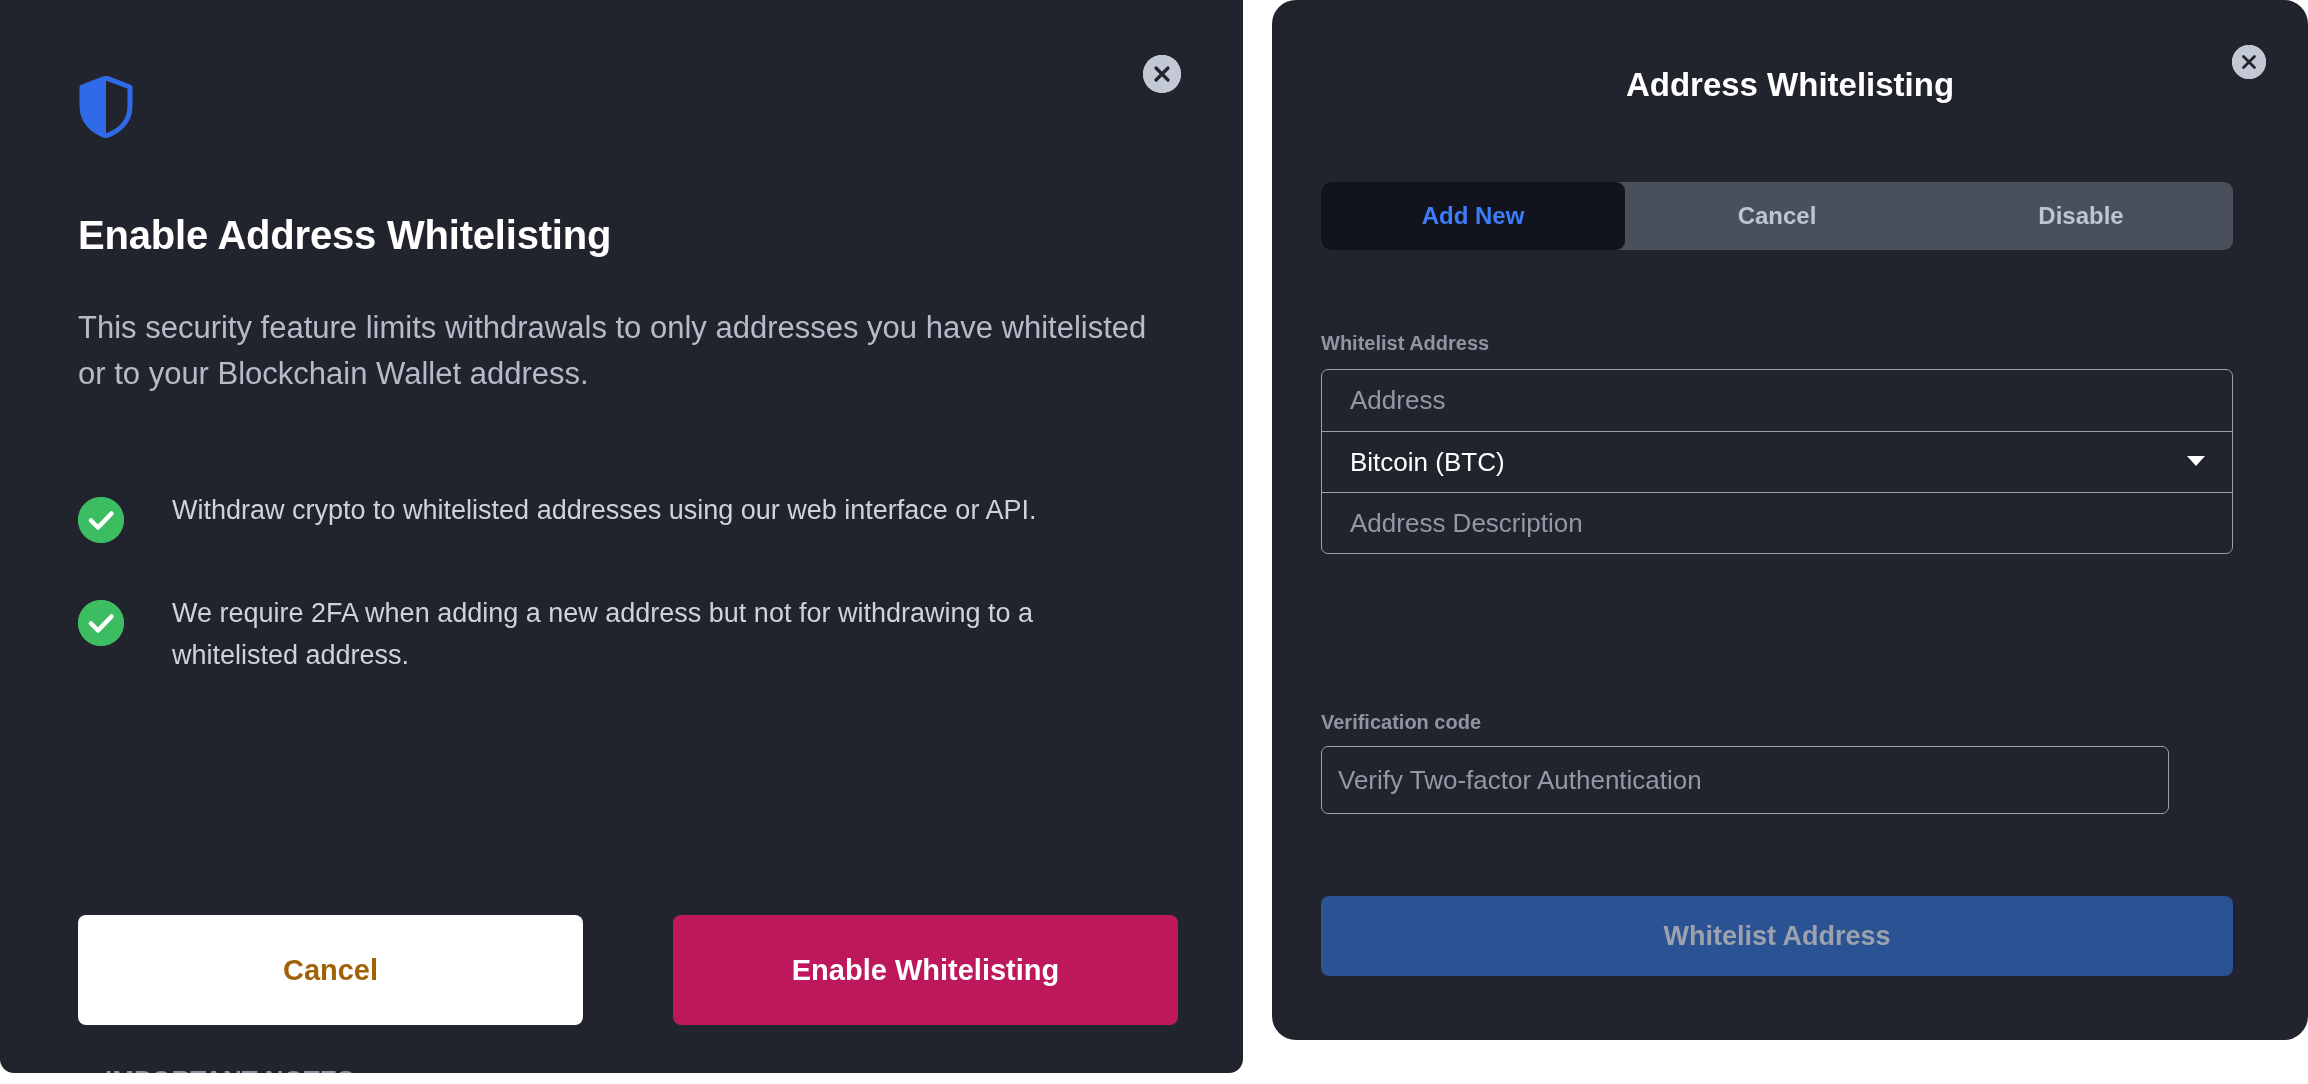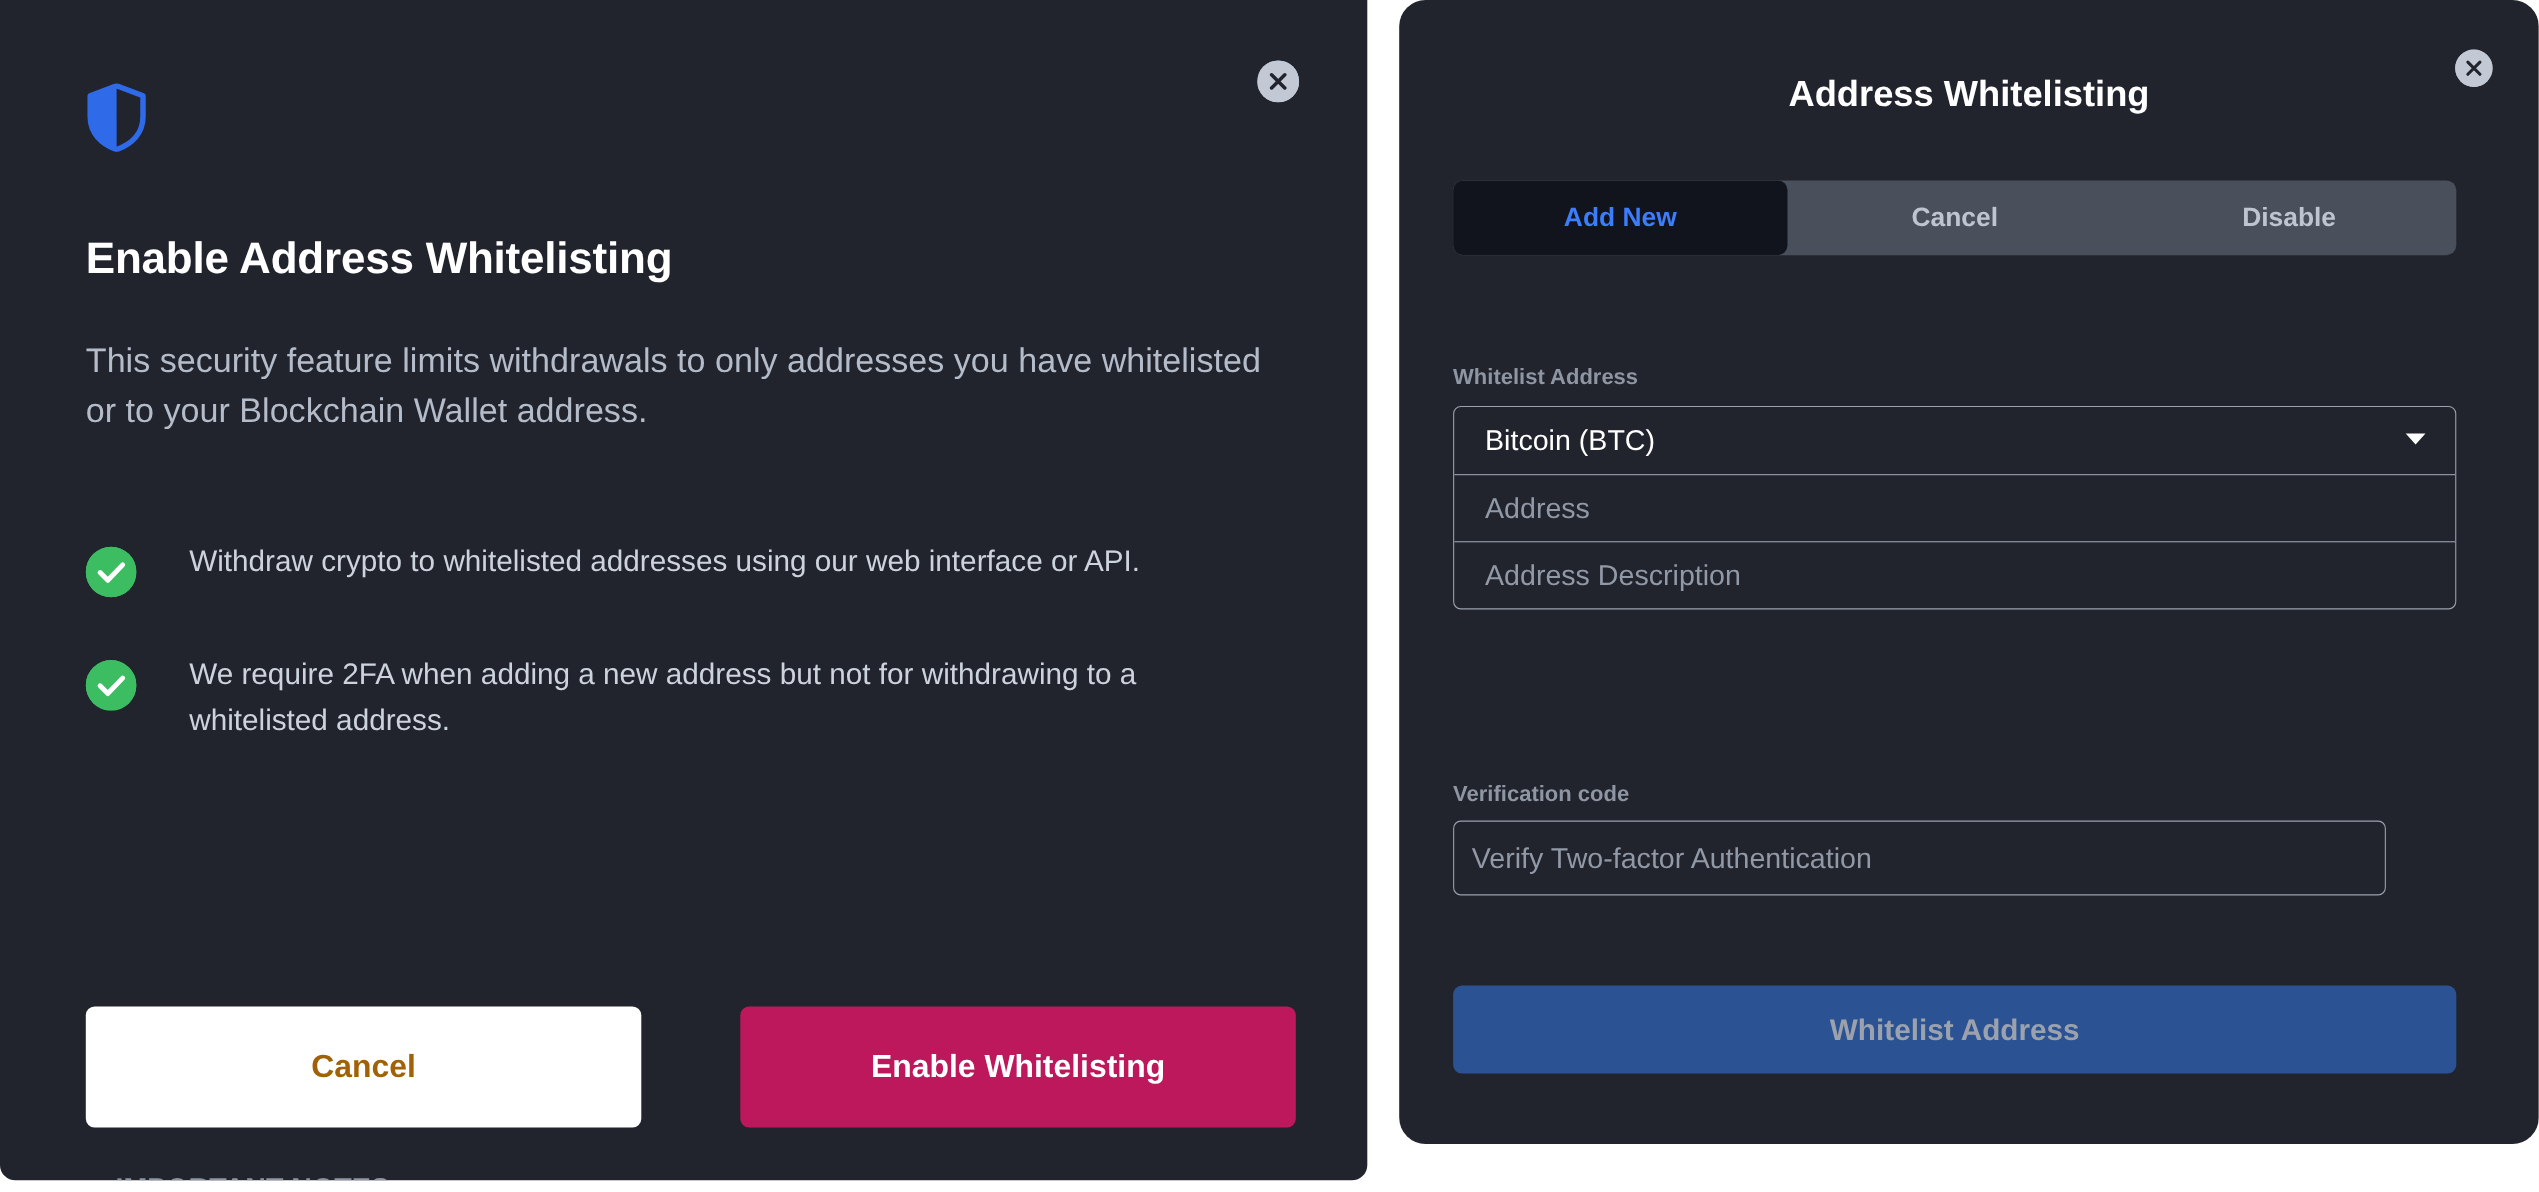--- a/index.html
+++ b/index.html
@@ -173,21 +173,21 @@
     top: 66px;
     text-align: center;
     font-size: 33px;
     font-weight: bold;
     color: #ffffff;
   }
 
   .tabs {
     position: absolute;
     left: 49px;
-    top: 164px;
+    top: 182px;
     width: 912px;
     height: 68px;
     background: #4a4f5c;
     border-radius: 9px;
     display: flex;
     overflow: hidden;
   }
   .tab {
     flex: 1 1 0;
     display: flex;
@@ -352,31 +352,31 @@
     <div class="tabs">
       <button class="tab active">Add New</button>
       <button class="tab">Cancel</button>
       <button class="tab">Disable</button>
     </div>
 
     <div class="field-label label-whitelist">Whitelist Address</div>
 
     <div class="input-group">
       <div class="ig-row">
+        <input class="txt-input" type="text" placeholder="Address" style="">
+      </div>
+      <div class="ig-row">
         <span class="select-value">Bitcoin (BTC)</span>
         <span class="caret">
           <svg viewBox="0 0 20 12" width="20" height="12">
             <path d="M1 1 L10 11 L19 1 Z" fill="#ffffff"></path>
           </svg>
         </span>
       </div>
       <div class="ig-row">
-        <input class="txt-input" type="text" placeholder="Address" style="">
-      </div>
-      <div class="ig-row">
         <input class="txt-input" type="text" placeholder="Address Description" style="">
       </div>
     </div>
 
     <div class="field-label label-verify">Verification code</div>
 
     <div class="verify-box">
       <input class="txt-input" type="text" placeholder="Verify Two-factor Authentication" style="">
     </div>
 

